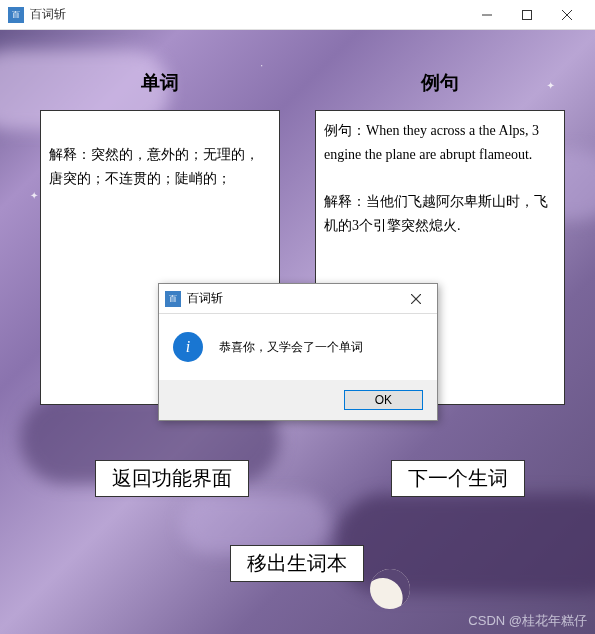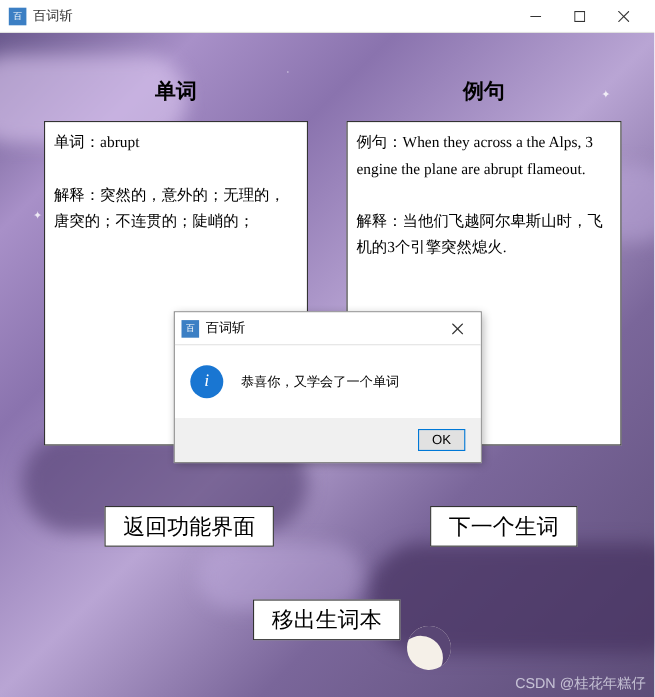--- a/index.html
+++ b/index.html
@@ -166,21 +166,21 @@
     }
     .dialog-footer {
       padding: 10px 14px;
       display: flex;
       justify-content: flex-end;
       background: #f0f0f0;
     }
     .dialog-footer .ok-btn {
       border: 1px solid #0078d7;
       background: #e1e1e1;
-      padding: 2px 12px;
+      padding: 2px 30px;
       font-size: 12px;
       cursor: pointer;
     }
     .watermark {
       position: absolute;
       right: 8px;
       bottom: 4px;
       font-size: 13px;
       color: rgba(230,230,240,0.75);
       font-family: "Microsoft YaHei", sans-serif;
@@ -220,23 +220,20 @@
   <div class="moon"></div>
   <div class="star s1">✦</div>
   <div class="star s2">✦</div>
   <div class="star s3">✦</div>
   <div class="star s4">·</div>
 
   <div class="heading word-heading">单词</div>
   <div class="heading example-heading">例句</div>
 
   <div class="box word-box">
-    <div>
-      <span>单词：</span><span>abrupt</span>
-    </div>
     <br>
     <div>
       <span>解释：</span><span>突然的，意外的；无理的，唐突的；不连贯的；陡峭的；</span>
     </div>
   </div>
 
   <div class="box example-box">
     <div>
       <span>例句：</span><span>When they across a the Alps, 3 engine the plane are abrupt flameout.</span>
     </div>

